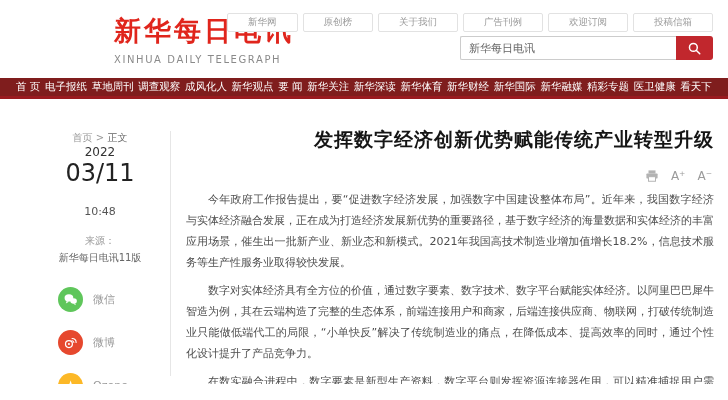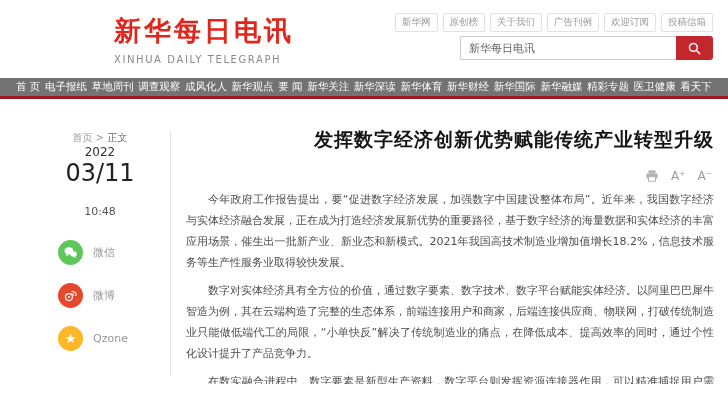--- a/index.html
+++ b/index.html
@@ -7,31 +7,31 @@
   .page { position:relative; width:728px; height:384px; background:#fff; overflow:hidden;
           font-family:"DejaVu Sans","Liberation Sans",sans-serif; }
 
   
   .header { position:relative; height:78px; background:#fff; }
   .logo { position:absolute; left:114px; top:16px; cursor:pointer; }
   .logo-cn { font-size:27px; font-weight:bold; color:#e0251c; letter-spacing:3px; line-height:30px; }
   .logo-en { font-size:10px; color:#8a8a8a; letter-spacing:1.6px; margin-top:8px; }
   .top-links { position:absolute; right:15px; top:13px; display:flex; gap:5px; }
   .chip { display:inline-block; font-size:9.5px; color:#999; border:1px solid #e2e2e2;
-          background:#fff; padding:2px 6px; border-radius:2px; text-decoration:none; cursor:pointer; white-space:nowrap; }
+          background:#fff; padding:2px 20px; border-radius:2px; text-decoration:none; cursor:pointer; white-space:nowrap; }
   .search-row { position:absolute; right:15px; top:36px; display:flex; width:253px; height:24px; }
   .search-input { flex:1; border:1px solid #ccc; border-right:none; border-radius:2px 0 0 2px;
                   font-size:11px; color:#666; padding:0 8px; outline:none;
                   font-family:"DejaVu Sans","Liberation Sans",sans-serif; }
   .search-btn { width:37px; background:#c1272d; border:none; border-radius:0 3px 3px 0;
                 display:flex; align-items:center; justify-content:center; cursor:pointer; }
 
   
   .navbar { display:flex; justify-content:space-between; align-items:center; height:21px;
-            background:#737373; border-bottom:3px solid #9a1a1f; padding:0 16px; }
+            background:#7f1d1d; border-bottom:3px solid #9a1a1f; padding:0 16px; }
   .nav-item { color:#fff; font-size:10.5px; text-decoration:none; cursor:pointer; white-space:nowrap; }
 
   
   .main { position:absolute; top:103px; left:0; right:0; bottom:0; }
   .divider { position:absolute; left:170px; top:28px; bottom:8px; width:1px; background:#e6e6e6; }
 
   .meta-col { position:absolute; left:38px; top:28px; width:124px; text-align:center; }
   .breadcrumb { font-size:10px; color:#999; }
   .breadcrumb .current { color:#666; }
   .date-year { font-size:12px; color:#333; }
@@ -118,20 +118,24 @@
         <span>&gt;</span>
         <span class="current">正文</span>
       </div>
 
       <div>
         <div class="date-year">2022</div>
         <div class="date-md">03/11</div>
         <div class="date-time">10:48</div>
       </div>
 
+      <div>
+        <div class="source-label">来源：</div>
+        <div class="source-value">新华每日电讯11版</div>
+      </div>
 
       <div class="share">
         <div class="share-row">
           <span class="share-circle wechat">
             <svg width="15" height="15" viewBox="0 0 24 24" fill="#fff">
               <ellipse cx="9.5" cy="9.5" rx="7" ry="5.8"></ellipse>
               <path d="M4.5 18.5 L6 14.5 L9.5 15.5 Z"></path>
               <ellipse cx="17" cy="14.5" rx="5.2" ry="4.4"></ellipse>
               <path d="M20.5 21 L19.3 18 L16.5 18.6 Z"></path>
             </svg>

